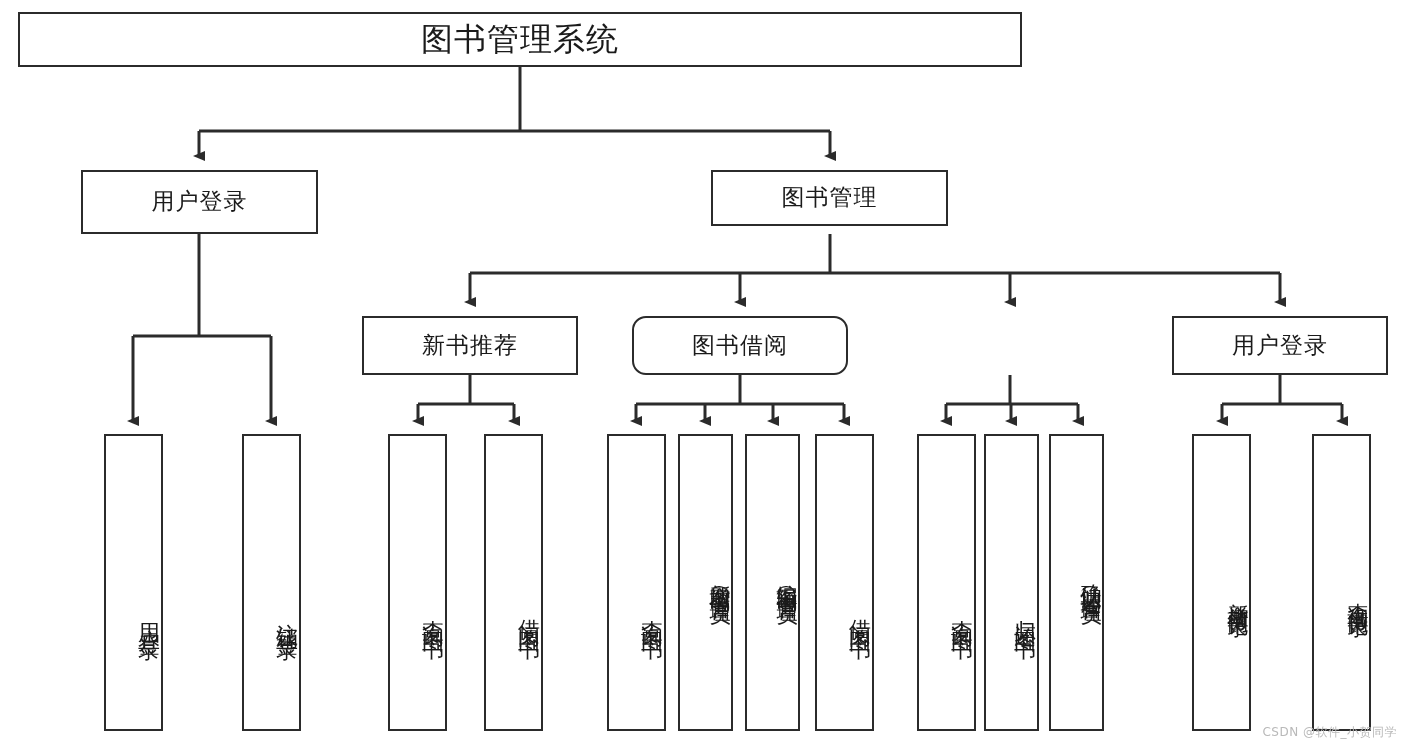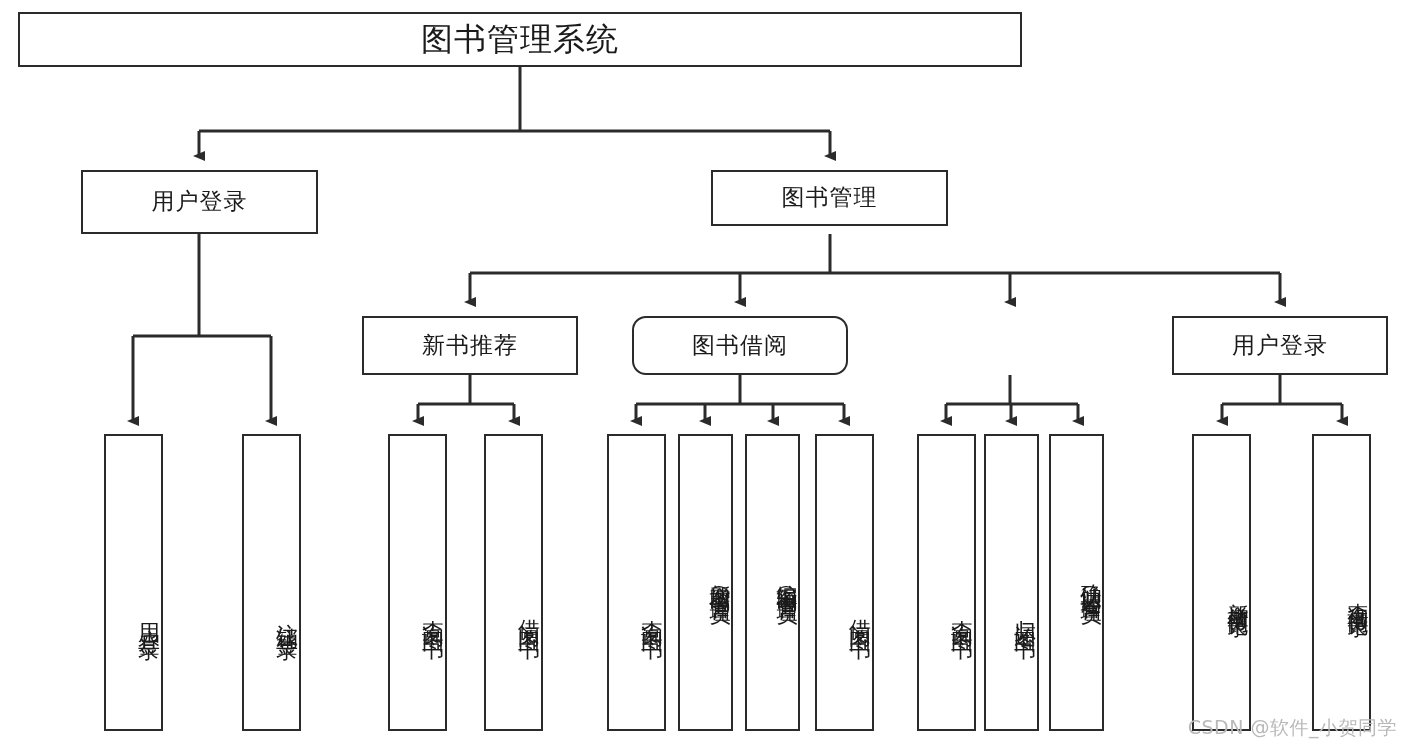--- a/index.html
+++ b/index.html
@@ -54,21 +54,21 @@
     white-space:nowrap;
   }
   .node-v.v-long{
     letter-spacing:3px;
     font-size:21px;
   }
   .watermark{
     position:absolute;
     right:8px;
     bottom:6px;
-    font-size:19px;
+    font-size:12px;
     color:#b9b9b9;
     white-space:nowrap;
     z-index:5;
     letter-spacing:0.5px;
   }
 </style>
 </head>
 <body>
 
 <div id="diagram-root">

